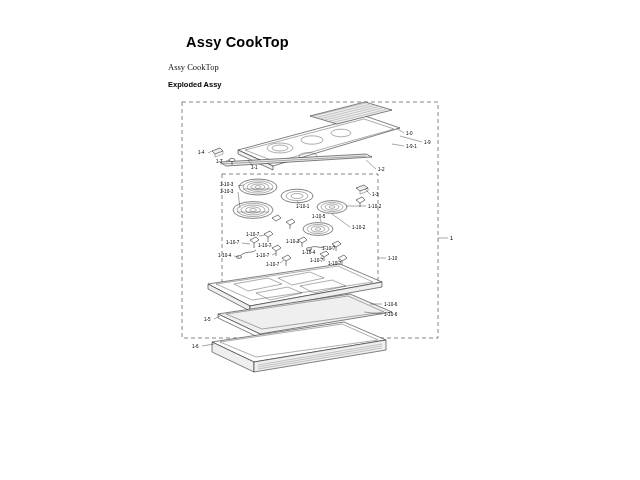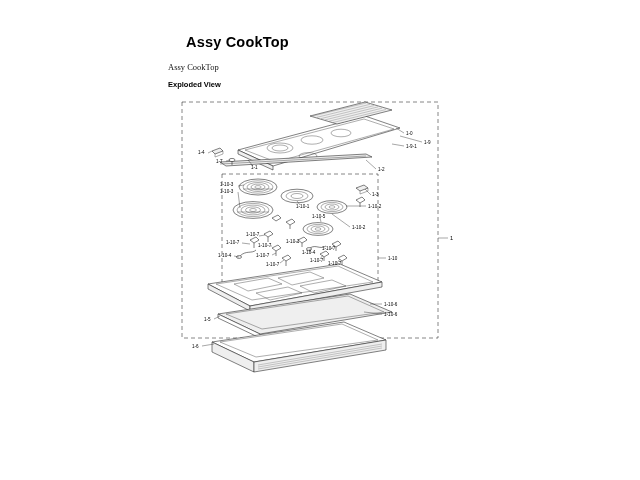--- a/index.html
+++ b/index.html
@@ -75,21 +75,21 @@
     fill: #000;
   }
 </style>
 </head>
 <body>
 
 <div id="page">
 
   <div class="title">Assy CookTop</div>
   <div class="subtitle">Assy CookTop</div>
-  <div class="section-label">Exploded View</div>
+  <div class="section-label">Exploded Assy</div>
 
   <div id="diagram">
     <svg width="300" height="310" viewBox="0 0 300 310" xmlns="http://www.w3.org/2000/svg">
       <defs>
         <style>
           .ln   { fill:none; stroke:#1a1a1a; stroke-width:0.55; }
           .lnt  { fill:none; stroke:#333; stroke-width:0.4; }
           .lead { fill:none; stroke:#222; stroke-width:0.4; }
           .fillg { fill:#efefef; stroke:#1a1a1a; stroke-width:0.55; }
           .fillw { fill:#ffffff; stroke:#1a1a1a; stroke-width:0.55; }

